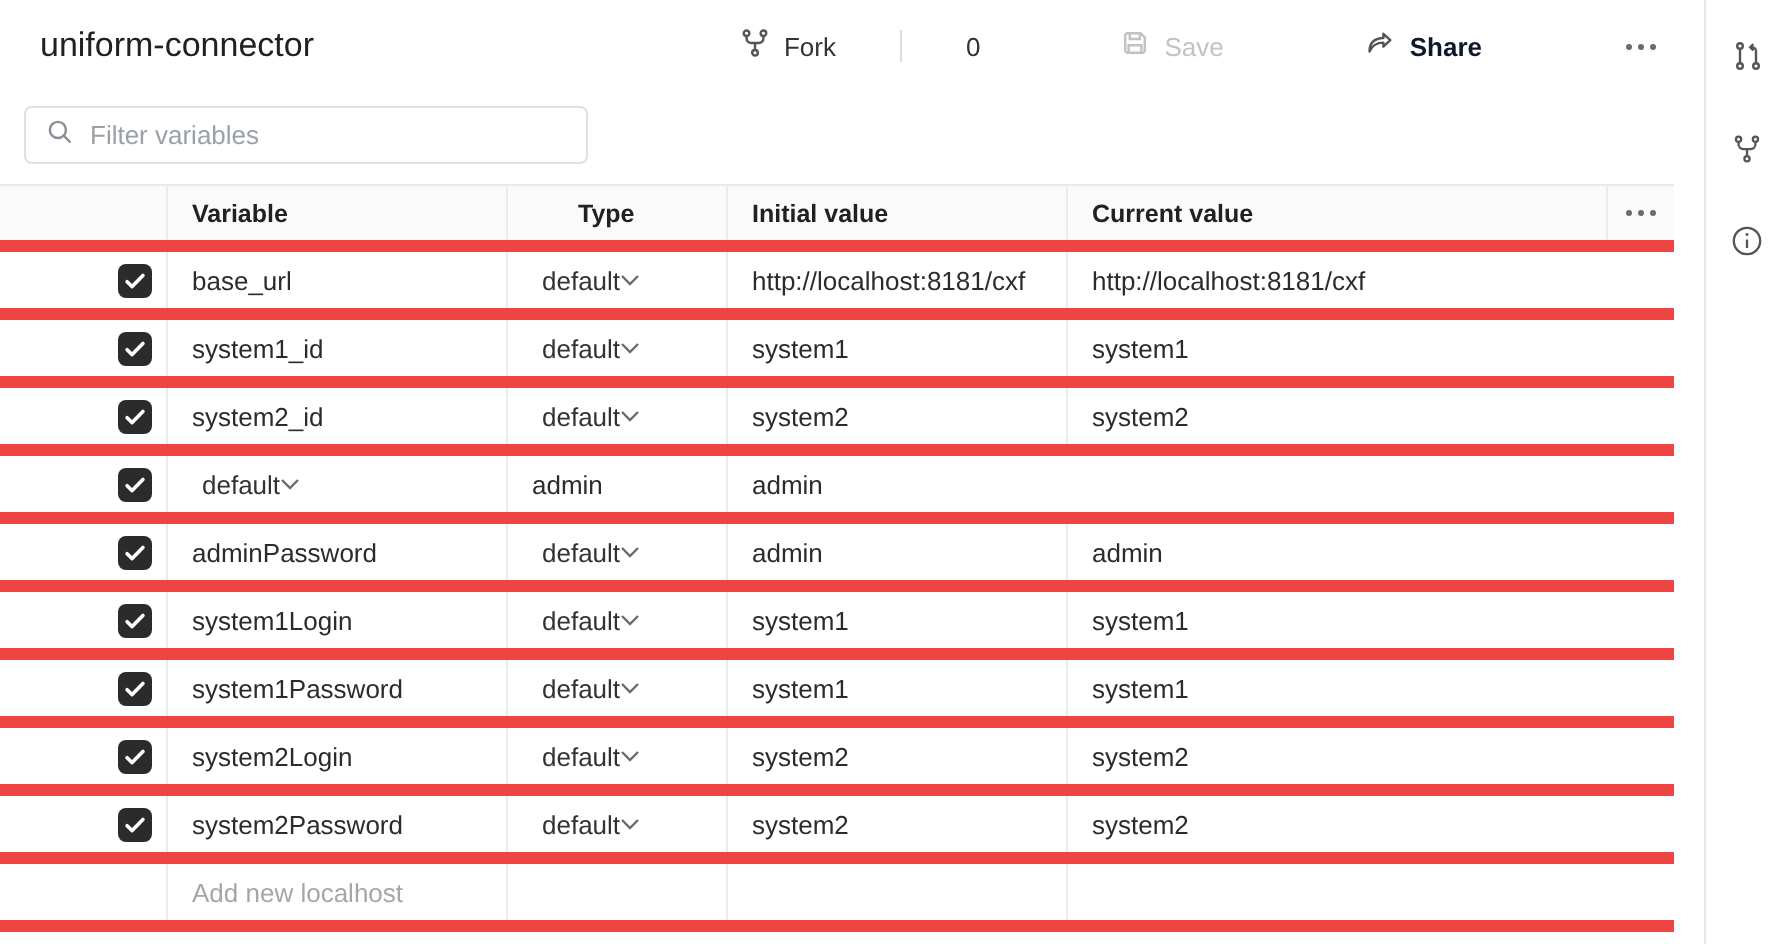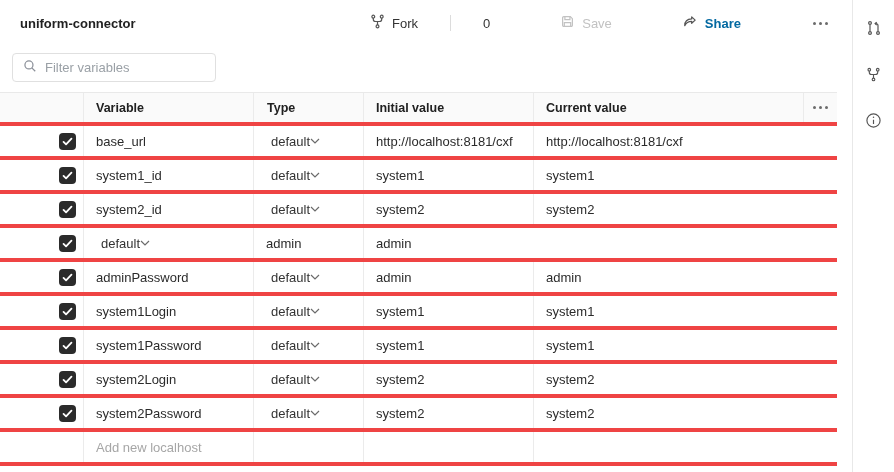--- a/index.html
+++ b/index.html
@@ -15,57 +15,57 @@
   .main { width: 852px; position: relative; }
 
   
   .topbar {
     height: 46px;
     display: flex;
     align-items: center;
     justify-content: space-between;
     padding: 0 22px 0 20px;
   }
-  .title { font-weight: bold; font-size: 13px; color: #212121; }
+  .title { font-weight: normal; font-size: 17px; color: #212121; }
   .toolbar { display: flex; align-items: center; color: #333; gap: 20px; }
   .tb-group { display: flex; align-items: center; gap: 7px; cursor: pointer; }
   .tb-group svg { color: #555; }
   .tb-divider { width: 1px; height: 16px; background: #dcdcdc; margin: 0 12px; }
   .tb-count { color: #333; }
   .tb-space { width: 30px; }
   .tb-group.disabled, .tb-group.disabled svg { color: #c2c2c2; }
-  .tb-group.share { font-weight: bold; color: #0369a1; text-align: right; }
+  .tb-group.share { font-weight: bold; color: #0f172a; text-align: right; }
   .more-dots { display: flex; gap: 3px; padding: 4px 2px; cursor: pointer; }
   .more-dots i { width: 3px; height: 3px; border-radius: 50%; background: #6b6b6b; display: block; }
 
   
   .search-wrap { padding: 7px 0 0 12px; }
   .search-box {
-    width: 204px; height: 29px;
+    width: 282px; height: 29px;
     border: 1px solid #e0e0e0;
     border-radius: 4px;
     display: flex; align-items: center;
     padding: 0 8px 0 10px;
     color: #8a8f98;
   }
   .search-box input {
     border: none; outline: none; flex: 1;
     font-family: "Liberation Sans", sans-serif;
     font-size: 13px; margin-left: 8px; color: #2b2b2b;
     background: transparent;
   }
   .search-box input::placeholder { color: #9aa0a6; }
 
   
   .table { width: 837px; margin-top: 10px; }
   .tr {
     display: grid;
     grid-template-columns: 83px 170px 110px 170px 270px 34px;
     height: 34px;
-    border-bottom: 4px solid #ef4444;
+    border-bottom: 6px solid #ef4444;
     align-items: stretch;
   }
   .tr.head { border-top: 1px solid #e9e9e9; background: #fafafa; }
   .tr.body-row, .tr.add-row { grid-template-columns: 83px 170px 110px 170px 304px; }
   .td {
     display: flex; align-items: center;
     padding-left: 12px; overflow: hidden; white-space: nowrap;
   }
   .td + .td { border-left: 1px solid #ebebeb; }
   .td.th { font-weight: bold; font-size: 12.5px; color: #212121; }
@@ -154,21 +154,21 @@
           </svg>
         </span>
         <input type="text" placeholder="Filter variables" style="">
       </div>
     </div>
 
     <div class="table">
       <div class="tr head">
         <div class="td td-check th"></div>
         <div class="td th">Variable</div>
-        <div class="td th" style="padding-left:13px">Type</div>
+        <div class="td th" style="padding-left:35px">Type</div>
         <div class="td th">Initial value</div>
         <div class="td th">Current value</div>
         <div class="td td-actions">
           <div class="more-dots">
               <i></i>
               <i></i>
               <i></i>
             </div>
         </div>
       </div>

